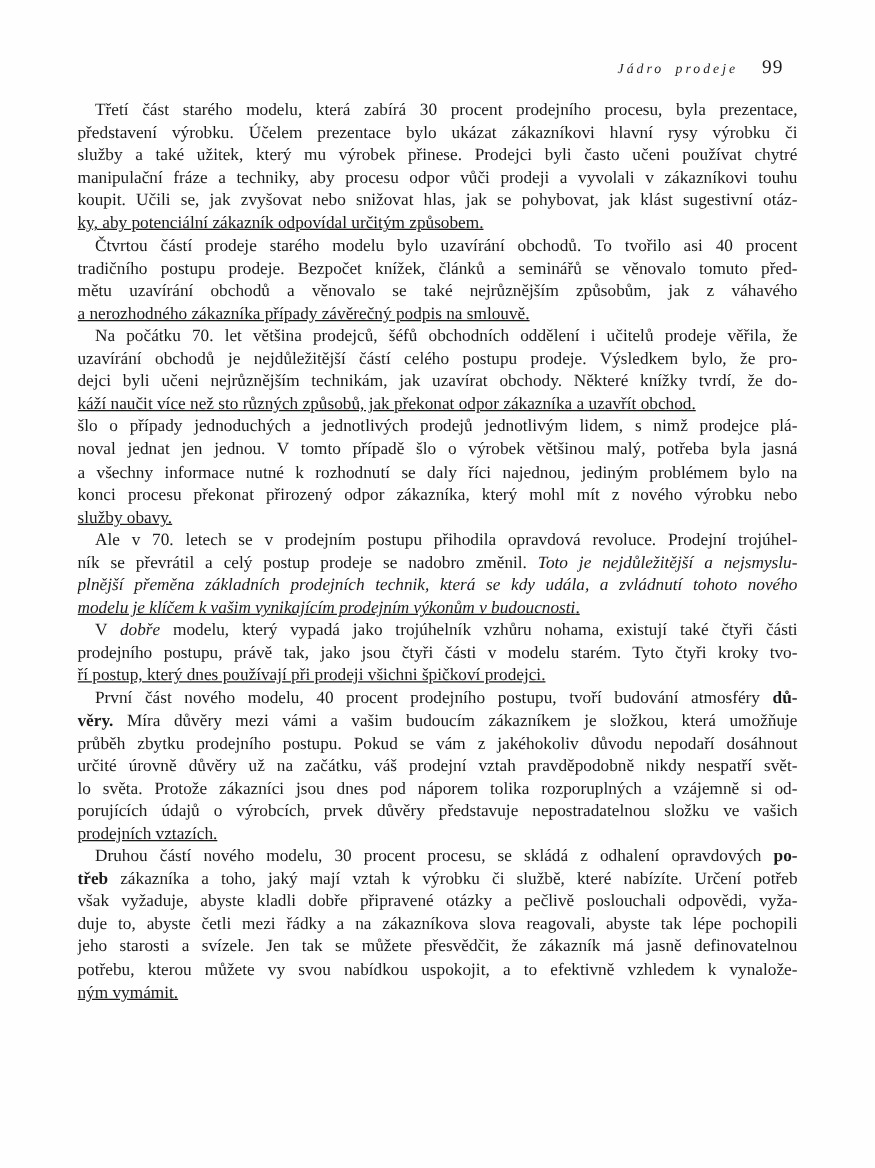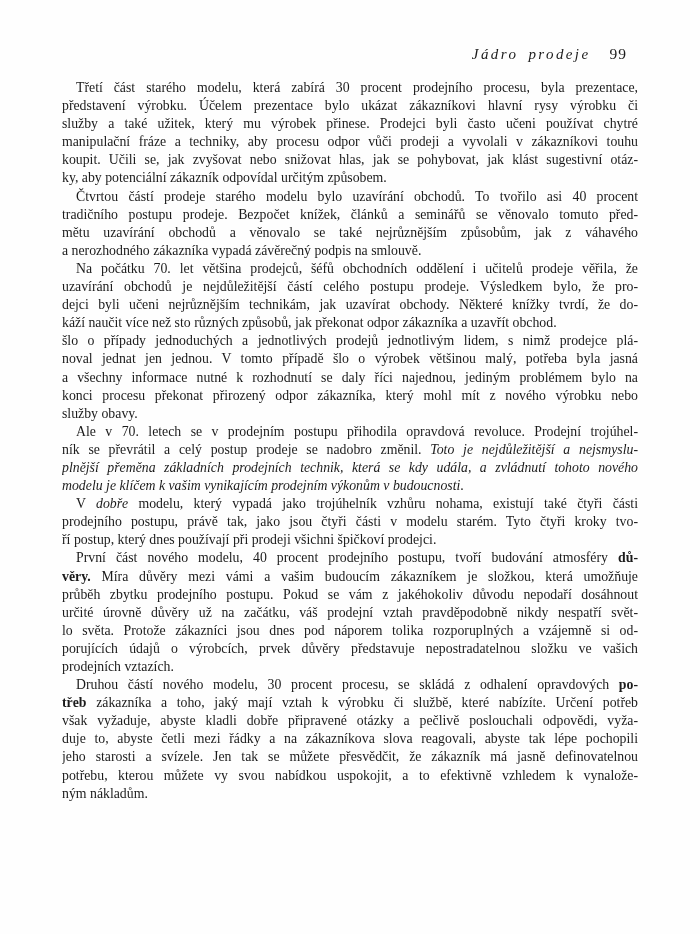--- a/index.html
+++ b/index.html
@@ -19,21 +19,21 @@
     position: absolute;
     top: 45px; left: 62px; width: 576px; height: 19px;
     display: flex;
     justify-content: flex-end;
     align-items: baseline;
     box-sizing: border-box;
     padding-right: 11px;
   }
   .header-title {
     font-style: italic;
-    font-size: 15px;
+    font-size: 11px;
     letter-spacing: 2.4px;
     word-spacing: 4px;
     white-space: nowrap;
   }
   .page-number {
     font-size: 15.5px;
     margin-left: 19px;
     letter-spacing: 1px;
   }
   .body-text {
@@ -44,21 +44,21 @@
   .line {
     height: 18.1px;
     line-height: 18.1px;
     font-size: 13.8px;
     text-align: justify;
     text-align-last: justify;
     overflow: hidden;
     white-space: normal;
   }
   .line.first { text-indent: 14px; }
-  .line.last  { text-align-last: left; }
+  .line.last  { text-align-last: left; text-decoration: underline; }
   .s-n { font-style: normal; font-weight: normal; margin-top: 19px; }
   .s-i { font-style: italic; }
   .s-b { font-weight: bold; }
 </style>
 </head>
 <body>
 
 <div class="page">
   <div class="running-header">
     <span class="header-title">Jádro prodeje</span>
@@ -70,21 +70,21 @@
         <div class="line"><span class="s-n">představení výrobku. Účelem prezentace bylo ukázat zákazníkovi hlavní rysy výrobku či</span></div>
         <div class="line"><span class="s-n">služby a také užitek, který mu výrobek přinese. Prodejci byli často učeni používat chytré</span></div>
         <div class="line"><span class="s-n">manipulační fráze a techniky, aby procesu odpor vůči prodeji a vyvolali v zákazníkovi touhu</span></div>
         <div class="line"><span class="s-n">koupit. Učili se, jak zvyšovat nebo snižovat hlas, jak se pohybovat, jak klást sugestivní otáz-</span></div>
         <div class="line last"><span class="s-n">ky, aby potenciální zákazník odpovídal určitým způsobem.</span></div>
       </div>
       <div class="para">
         <div class="line first"><span class="s-n">Čtvrtou částí prodeje starého modelu bylo uzavírání obchodů. To tvořilo asi 40 procent</span></div>
         <div class="line"><span class="s-n">tradičního postupu prodeje. Bezpočet knížek, článků a seminářů se věnovalo tomuto před-</span></div>
         <div class="line"><span class="s-n">mětu uzavírání obchodů a věnovalo se také nejrůznějším způsobům, jak z váhavého</span></div>
-        <div class="line last"><span class="s-n">a nerozhodného zákazníka vypadá závěrečný podpis na smlouvě.</span></div>
+        <div class="line last"><span class="s-n">a nerozhodného zákazníka případy závěrečný podpis na smlouvě.</span></div>
       </div>
       <div class="para">
         <div class="line first"><span class="s-n">Na počátku 70. let většina prodejců, šéfů obchodních oddělení i učitelů prodeje věřila, že</span></div>
         <div class="line"><span class="s-n">uzavírání obchodů je nejdůležitější částí celého postupu prodeje. Výsledkem bylo, že pro-</span></div>
         <div class="line"><span class="s-n">dejci byli učeni nejrůznějším technikám, jak uzavírat obchody. Některé knížky tvrdí, že do-</span></div>
         <div class="line last"><span class="s-n">káží naučit více než sto různých způsobů, jak překonat odpor zákazníka a uzavřít obchod.</span></div>
       </div>
       <div class="para">
         <div class="line"><span class="s-n">šlo o případy jednoduchých a jednotlivých prodejů jednotlivým lidem, s nimž prodejce plá-</span></div>
         <div class="line"><span class="s-n">noval jednat jen jednou. V tomto případě šlo o výrobek většinou malý, potřeba byla jasná</span></div>
@@ -112,16 +112,16 @@
         <div class="line"><span class="s-n">porujících údajů o výrobcích, prvek důvěry představuje nepostradatelnou složku ve vašich</span></div>
         <div class="line last"><span class="s-n">prodejních vztazích.</span></div>
       </div>
       <div class="para">
         <div class="line first"><span class="s-n">Druhou částí nového modelu, 30 procent procesu, se skládá z odhalení opravdových </span><span class="s-b">po-</span></div>
         <div class="line"><span class="s-b">třeb</span><span class="s-n"> zákazníka a toho, jaký mají vztah k výrobku či službě, které nabízíte. Určení potřeb</span></div>
         <div class="line"><span class="s-n">však vyžaduje, abyste kladli dobře připravené otázky a pečlivě poslouchali odpovědi, vyža-</span></div>
         <div class="line"><span class="s-n">duje to, abyste četli mezi řádky a na zákazníkova slova reagovali, abyste tak lépe pochopili</span></div>
         <div class="line"><span class="s-n">jeho starosti a svízele. Jen tak se můžete přesvědčit, že zákazník má jasně definovatelnou</span></div>
         <div class="line"><span class="s-n">potřebu, kterou můžete vy svou nabídkou uspokojit, a to efektivně vzhledem k vynalože-</span></div>
-        <div class="line last"><span class="s-n">ným nákladům.</span></div>
+        <div class="line last"><span class="s-n">ným vymámit.</span></div>
       </div>
     </div>
 </div>
 
 </body></html>

